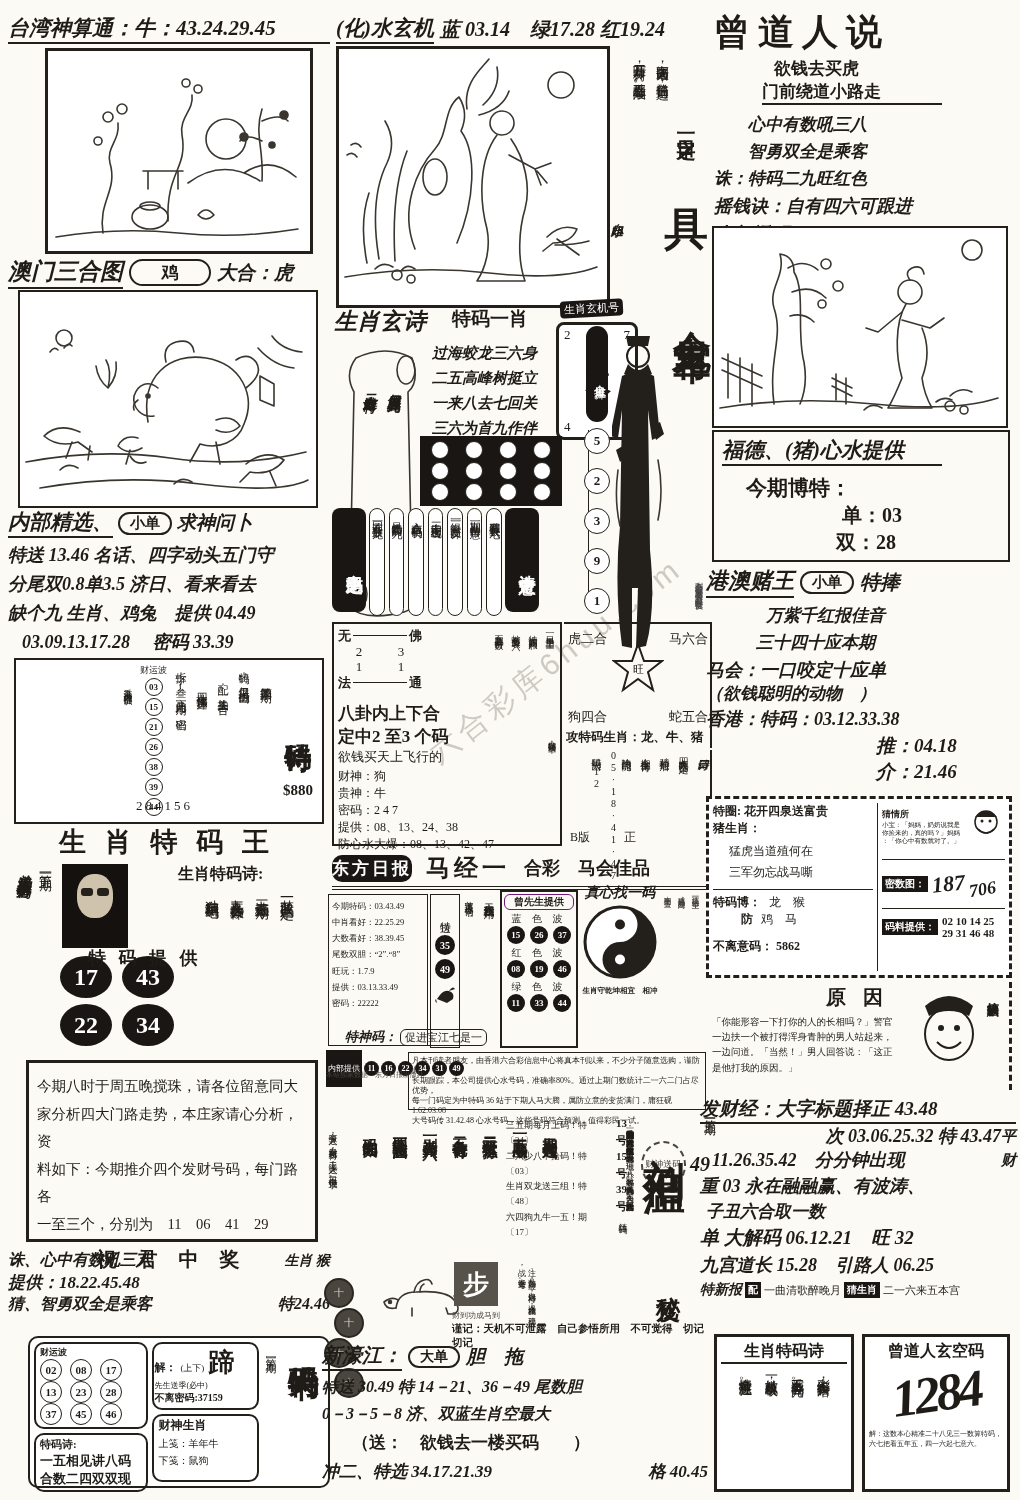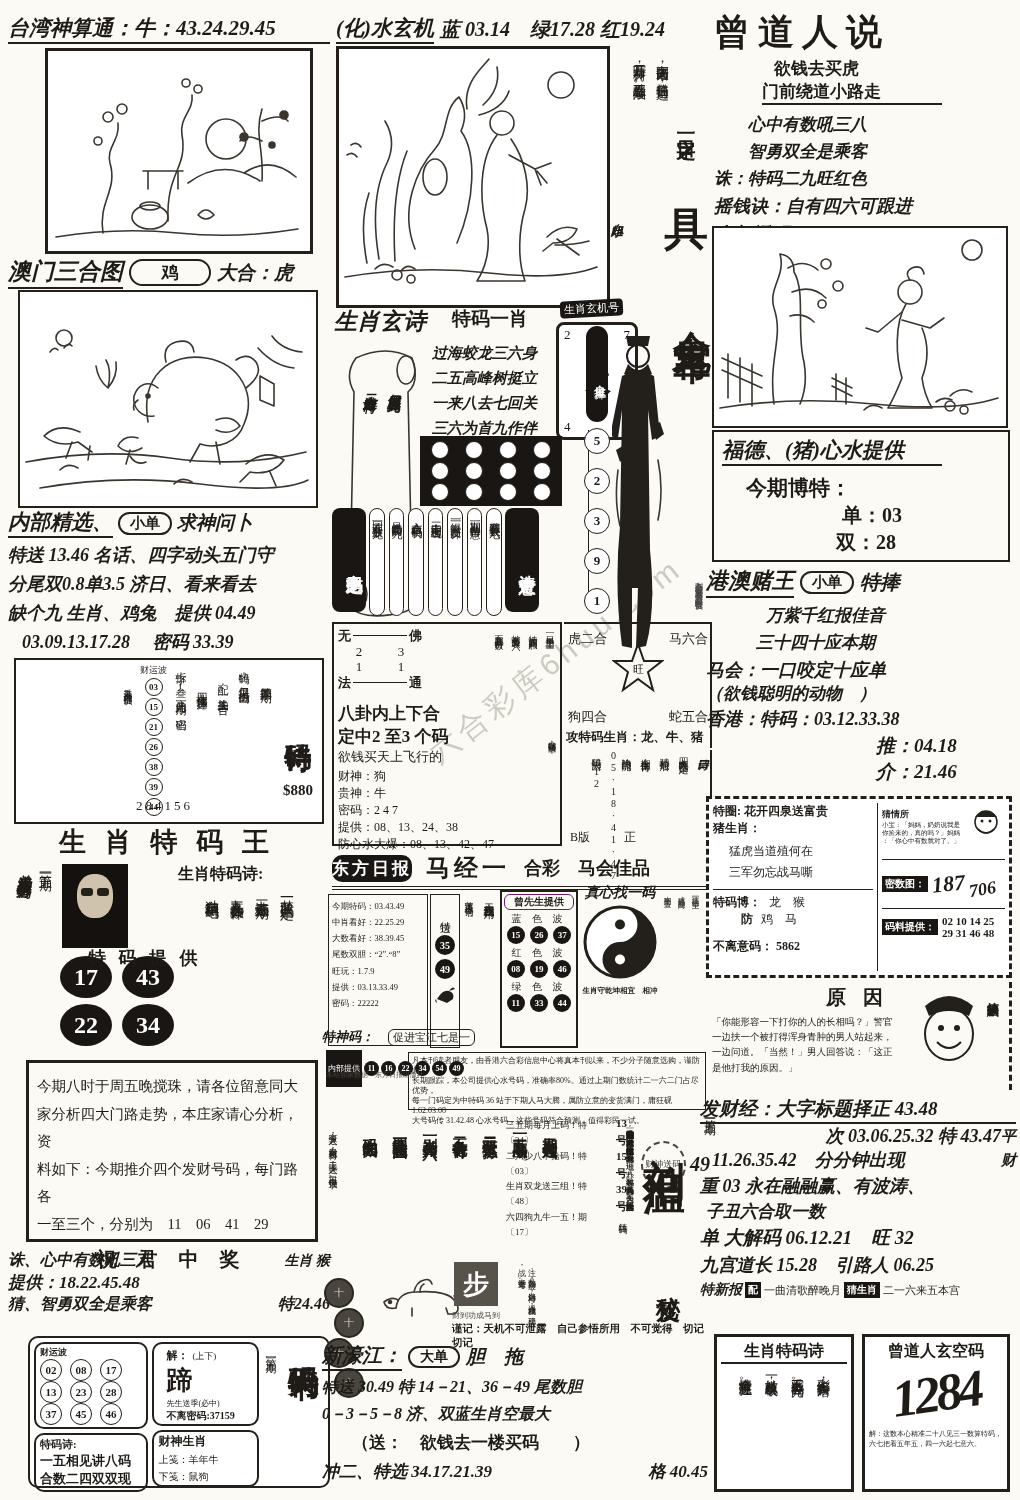--- a/index.html
+++ b/index.html
@@ -201,21 +201,21 @@
               <span class="cn" style="width:20px;height:20px;font-size:11px">46</span>
             </div>
         </div>
         <div class="bx" style="border-radius:10px;padding:2px 4px;flex:1">
           <div class="b" style="font-size:11px">特码诗:</div>
           <div class="b" style="font-size:13px">一五相见讲八码</div>
           <div class="b" style="font-size:13px">合数二四双双现</div>
         </div>
       </div>
       <div style="width:110px;display:flex;flex-direction:column;gap:4px">
-        <div class="bx" style="border-radius:10px;padding:1px 12px;flex:1">
+        <div class="bx" style="border-radius:10px;padding:1px 0;flex:1">
           <span class="b" style="font-size:11px">解：</span>
           <span style="font-size:9px">(上下)</span>
           <span class="b" style="font-size:26px">蹄</span>
           <div style="font-size:8px">先生送季(必中)</div>
           <div class="b" style="font-size:10px">不离密码:37159</div>
         </div>
         <div class="bx" style="border-radius:10px;padding:1px 4px;flex:1">
           <div class="b" style="font-size:12px">财神生肖</div>
           <div style="font-size:10px;margin-top:3px">上笺：羊年牛</div>
           <div style="font-size:10px;margin-top:3px">下笺：鼠狗</div>
@@ -487,31 +487,31 @@
     <div class="v" style="font-size:7.5px;height:120px;color:#433f38">本期马击二五一</div>
   </div>
 
   <div class="abs bx" style="left:408px;top:1052px;width:298px;height:58px;border-width:1px;padding:3px;box-sizing:border-box">
     <div class="tiny">凡本刊读者朋友，由香港六合彩信息中心将真本刊以来，不少分子随意选购，谨防此类</div>
     <div class="tiny">长期跟踪，本公司提供心水号码，准确率80%。通过上期门数统计二一六二门占尽优势，</div>
     <div class="tiny">每一门码定为中特码 36 站于下期人马大腾，属防立意的变货满门，庸狂砚 1.62.03.08</div>
     <div class="tiny">大号码传 31.42.48 心水号码，这些号码符合预测，值得彩民一试。</div>
   </div>
 
-  <div class="abs row" style="left:322px;top:1028px;gap:14px">
+  <div class="abs row" style="left:345px;top:1028px;gap:3px">
     <span class="hw" style="font-size:13px">特神码：</span>
     <span class="bx" style="border-width:1px;font-size:11px;padding:0 4px;border-radius:6px">促进宝江七是一</span>
   </div>
   <div class="abs row" style="left:326px;top:1050px;gap:2px">
     <span class="blk" style="font-size:8px;padding:13px 2px">内部提供</span>
     <span class="bn" style="width:15px;height:15px;font-size:8px">11</span>
     <span class="bn" style="width:15px;height:15px;font-size:8px">16</span>
     <span class="bn" style="width:15px;height:15px;font-size:8px">22</span>
     <span class="bn" style="width:15px;height:15px;font-size:8px">34</span>
-    <span class="bn" style="width:15px;height:15px;font-size:8px">54</span>
+    <span class="bn" style="width:15px;height:15px;font-size:8px">31</span>
     <span class="bn" style="width:15px;height:15px;font-size:8px">49</span>
   </div>
   <div class="abs" style="left:326px;top:1070px;font-size:7px;color:#4a463f">本站独家数据　东方日报出版社</div>
 
   <div class="abs" style="left:506px;top:1118px;width:106px;font-size:9px;line-height:1.7">
     <div>三五期每月上码！特〔34〕</div>
     <div>二六少八不拾码！特〔03〕</div>
     <div>生肖双龙送三组！特〔48〕</div>
     <div>六四狗九牛一五！期〔17〕</div>
   </div>

